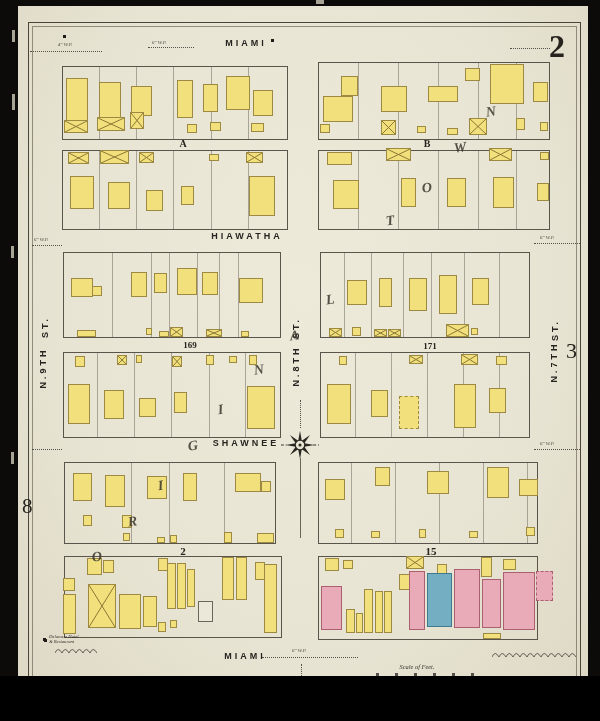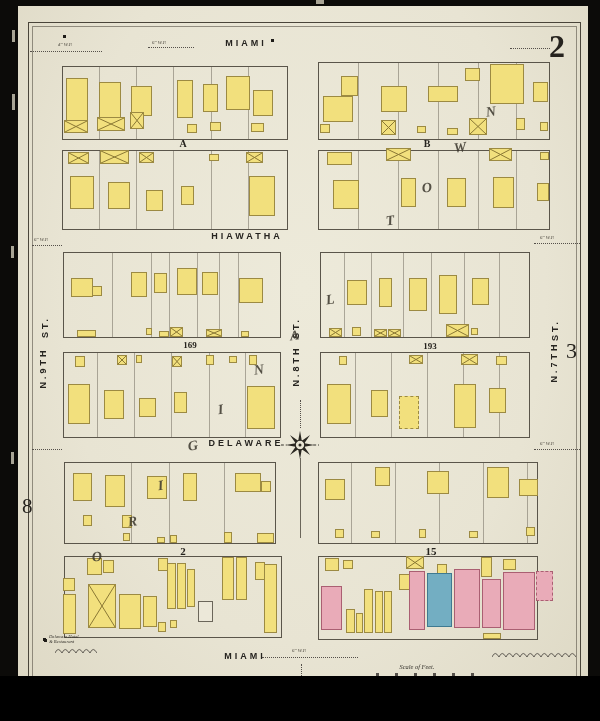--- a/index.html
+++ b/index.html
@@ -389,32 +389,32 @@
       <div class="bld c-b" style="left: 427px; top: 573px; width: 25px; height: 54px;"></div>
       <div class="bld c-p" style="left: 454px; top: 569px; width: 26px; height: 59px;"></div>
       <div class="bld c-y" style="left: 481px; top: 557px; width: 11px; height: 20px;"></div>
       <div class="bld c-p" style="left: 482px; top: 579px; width: 19px; height: 49px;"></div>
       <div class="bld c-y" style="left: 503px; top: 559px; width: 13px; height: 11px;"></div>
       <div class="bld c-p" style="left: 503px; top: 572px; width: 32px; height: 58px;"></div>
       <div class="bld c-p dash" style="left: 536px; top: 571px; width: 17px; height: 30px;"></div>
       <div class="bld c-y" style="left: 483px; top: 633px; width: 18px; height: 6px;"></div>
       <div class="slabel" style="left: 186px; top: 38px;">MIAMI</div>
       <div class="slabel" style="left: 187px; top: 231px;">HIAWATHA</div>
-      <div class="slabel" style="left: 186px; top: 438px;">DELAWARE</div>
+      <div class="slabel" style="left: 186px; top: 438px;">SHAWNEE</div>
       <div class="slabel" style="left: 185px; top: 651px;">MIAMI</div>
       <div class="slabel" style="left: -15px; top: 322px; transform: rotate(-90deg);">ST.</div>
       <div class="slabel" style="left: -17px; top: 363px; transform: rotate(-90deg);">N.9TH</div>
       <div class="slabel" style="left: 236px; top: 323px; transform: rotate(-90deg);">ST.</div>
       <div class="slabel" style="left: 236px; top: 361px; transform: rotate(-90deg);">N.8TH</div>
       <div class="slabel" style="left: 495px; top: 325px; transform: rotate(-90deg);">ST.</div>
       <div class="slabel" style="left: 494px; top: 357px; transform: rotate(-90deg);">N.7TH</div>
       <div class="blabel" style="font-size: 10px; left: 165px; top: 138px;">A</div>
       <div class="blabel" style="font-size: 10px; left: 409px; top: 138px;">B</div>
       <div class="blabel" style="font-size: 9px; left: 172px; top: 340px;">169</div>
-      <div class="blabel" style="font-size: 9px; left: 412px; top: 341px;">193</div>
+      <div class="blabel" style="font-size: 9px; left: 412px; top: 341px;">171</div>
       <div class="blabel" style="font-size: 11px; left: 165px; top: 545px;">2</div>
       <div class="blabel" style="font-size: 11px; left: 413px; top: 545px;">15</div>
       <div class="platletter" style="left: 92px; top: 549px;">O</div>
       <div class="platletter" style="left: 128px; top: 514px;">R</div>
       <div class="platletter" style="left: 158px; top: 478px;">I</div>
       <div class="platletter" style="left: 188px; top: 438px;">G</div>
       <div class="platletter" style="left: 218px; top: 402px;">I</div>
       <div class="platletter" style="left: 254px; top: 362px;">N</div>
       <div class="platletter" style="left: 290px; top: 328px;">A</div>
       <div class="platletter" style="left: 326px; top: 292px;">L</div>

